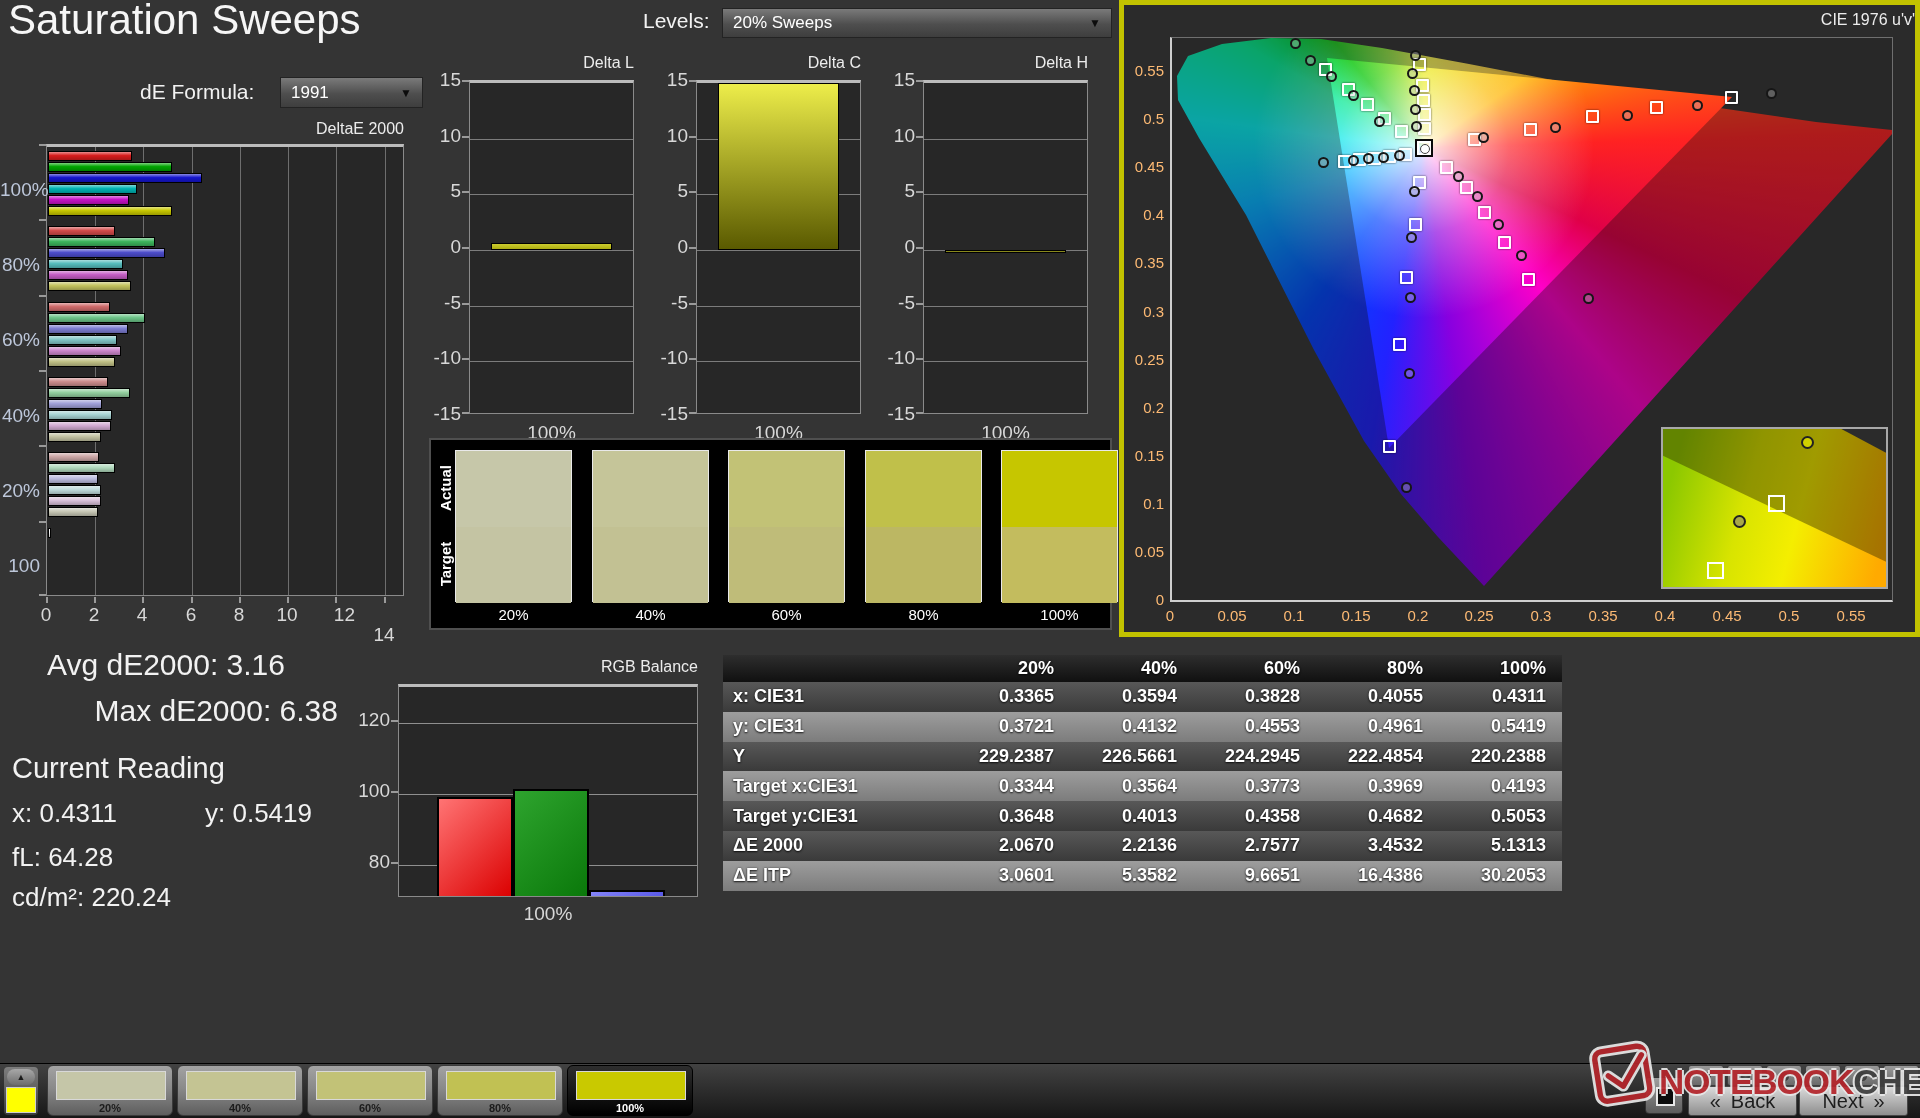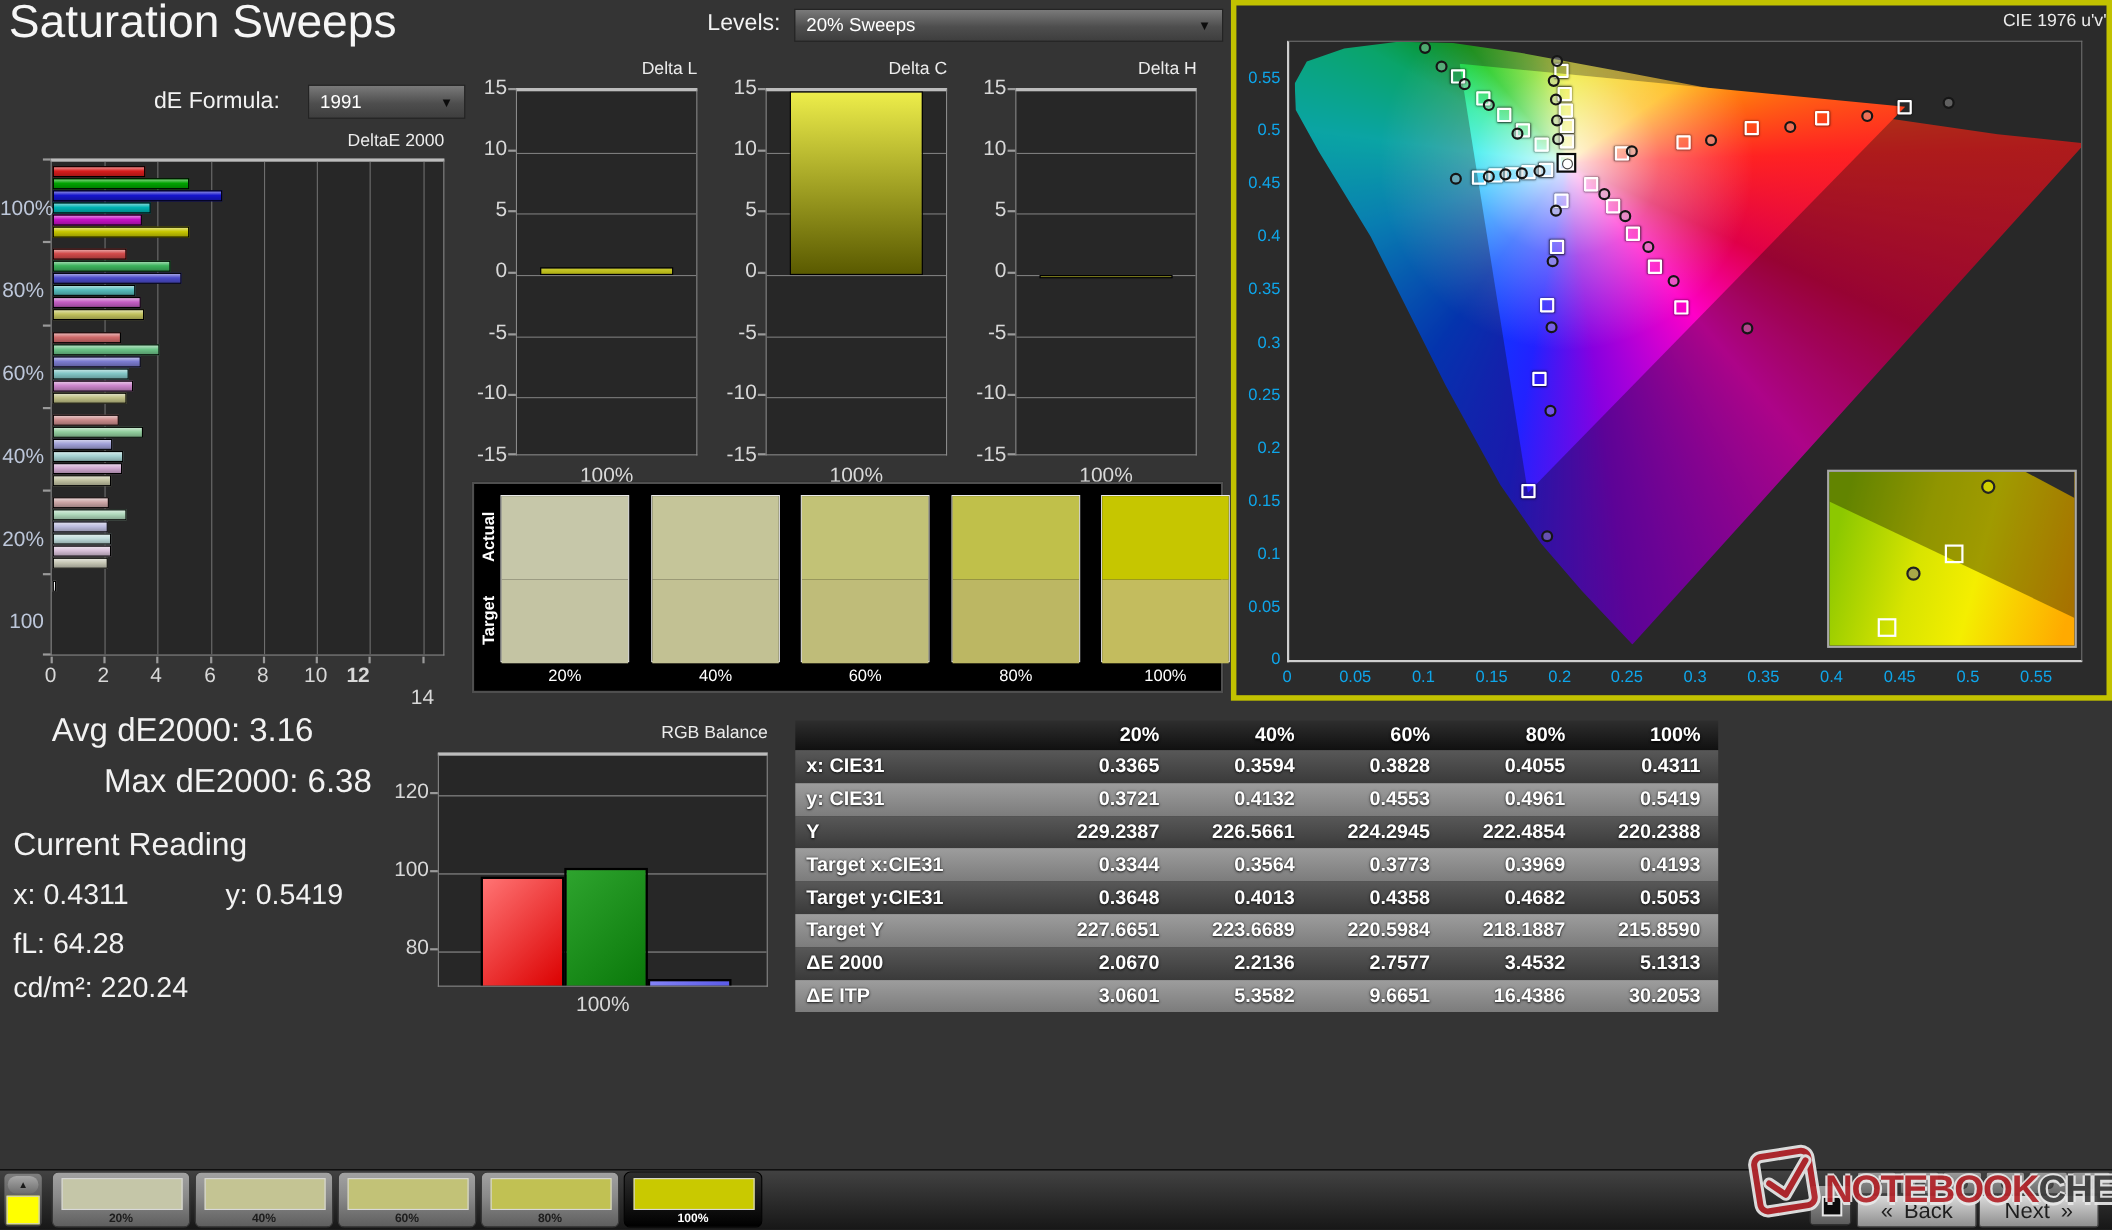--- a/index.html
+++ b/index.html
@@ -37,21 +37,21 @@
     conic-gradient(from 0deg at 252px 110px,#e8e800,#ffb400 55deg,#ff2222 88deg,#e00048 115deg,
       #ff00c8 140deg,#8800e0 172deg,#2222ff 190deg,#0048ff 215deg,#00b0ff 252deg,#00e8e8 277deg,
       #00e890 300deg,#00c400 320deg,#74d800 342deg,#e8e800 360deg)}
   .cie-base{filter:brightness(.72) saturate(.92);
     clip-path:polygon(312px 548px,266px 499px,229px 456px,192px 403px,142px 312px,74px 177px,
       27px 100px,6px 62px,5px 38px,16px 18px,50px 6px,99px 0px,149px 1px,210px 10px,297px 26px,
       396px 45px,520px 66px,644px 84px,720px 92px,720px 96px)}
   .cie-tri{clip-path:polygon(560px 59px,155px 20px,217px 410px)}
   .cie-sq{position:absolute;width:13px;height:13px;border:2px solid #fff;box-sizing:border-box;border-radius:1px;box-shadow:0 0 2px rgba(0,0,0,.8)}
   .cie-dot{position:absolute;width:11px;height:11px;border:2px solid #161616;border-radius:50%;box-sizing:border-box;background:rgba(200,200,200,.35)}
-  .cie-ticklabel{position:absolute;color:#0ea5e9;font-size:15px}
+  .cie-ticklabel{position:absolute;color:#fdba74;font-size:15px}
   #cie-inset{position:absolute;left:489px;top:389px;width:227px;height:162px;border:2px solid #a8a8a8;box-sizing:border-box;overflow:hidden;background:#2b2b2b}
   .inset-base{position:absolute;inset:0;background:linear-gradient(105deg,#8cc800 8%,#d8e400 38%,#f4ee00 60%,#ffaa00 95%)}
   .inset-dim{position:absolute;inset:0;background:rgba(35,30,0,.40);clip-path:polygon(0 0,100% 0,100% 84%,0 17%)}
   .inset-corner{position:absolute;inset:0;background:#2b2b2b;clip-path:polygon(80% 0,100% 0,100% 15%)}
   
   #results-table{position:absolute;left:723px;top:655px;width:839px;font-weight:bold;font-size:18px}
   .trow{display:flex;width:839px}
   .trow .lbl{width:224px;box-sizing:border-box;padding-left:10px;display:flex;align-items:center}
   .trow .val{width:123px;box-sizing:border-box;padding-right:16px;display:flex;align-items:center;justify-content:flex-end}
   .trow.hdr{height:27px;background:linear-gradient(#2e2e2e,#101010)}
@@ -165,21 +165,21 @@
     <div class="tick-label" style="left: 74px; top: 604px; width: 40px; text-align: center;">2</div>
     <div class="small-tick" style="left: 142px; top: 597px; width: 2px; height: 6px;"></div>
     <div class="tick-label" style="left: 122px; top: 604px; width: 40px; text-align: center;">4</div>
     <div class="small-tick" style="left: 191px; top: 597px; width: 2px; height: 6px;"></div>
     <div class="tick-label" style="left: 171px; top: 604px; width: 40px; text-align: center;">6</div>
     <div class="small-tick" style="left: 239px; top: 597px; width: 2px; height: 6px;"></div>
     <div class="tick-label" style="left: 219px; top: 604px; width: 40px; text-align: center;">8</div>
     <div class="small-tick" style="left: 287px; top: 597px; width: 2px; height: 6px;"></div>
     <div class="tick-label" style="left: 267px; top: 604px; width: 40px; text-align: center;">10</div>
     <div class="small-tick" style="left: 335px; top: 597px; width: 2px; height: 6px;"></div>
-    <div class="tick-label" style="left: 315px; top: 604px; width: 40px; text-align: left; font-weight: bold;">12</div>
+    <div class="tick-label" style="left: 315px; top: 604px; width: 40px; text-align: right;">12</div>
     <div class="small-tick" style="left: 384px; top: 597px; width: 2px; height: 6px;"></div>
     <div class="tick-label" style="left: 364px; top: 624px; width: 40px; text-align: center;">14</div>
   </div>
 <div id="delta-l-chart">
     <div class="chart-title" style="left: 469px; top: 54px; width: 165px;">Delta L</div>
     <div class="plot" style="left: 469px; top: 80px; width: 165px; height: 334px;">
       <div class="gridh" style="top: 56px;"></div>
       <div class="gridh" style="top: 111px;"></div>
       <div class="gridh" style="top: 167px;"></div>
       <div class="gridh" style="top: 223px;"></div>
@@ -463,28 +463,20 @@
       <div class="val">0.4193</div>
     </div>
     <div class="trow dark">
       <div class="lbl">Target y:CIE31</div>
       <div class="val">0.3648</div>
       <div class="val">0.4013</div>
       <div class="val">0.4358</div>
       <div class="val">0.4682</div>
       <div class="val">0.5053</div>
     </div>
-    <div class="trow light">
-      <div class="lbl">Target Y</div>
-      <div class="val">227.6651</div>
-      <div class="val">223.6689</div>
-      <div class="val">220.5984</div>
-      <div class="val">218.1887</div>
-      <div class="val">215.8590</div>
-    </div>
     <div class="trow dark">
       <div class="lbl">ΔE 2000</div>
       <div class="val">2.0670</div>
       <div class="val">2.2136</div>
       <div class="val">2.7577</div>
       <div class="val">3.4532</div>
       <div class="val">5.1313</div>
     </div>
     <div class="trow light">
       <div class="lbl">ΔE ITP</div>

